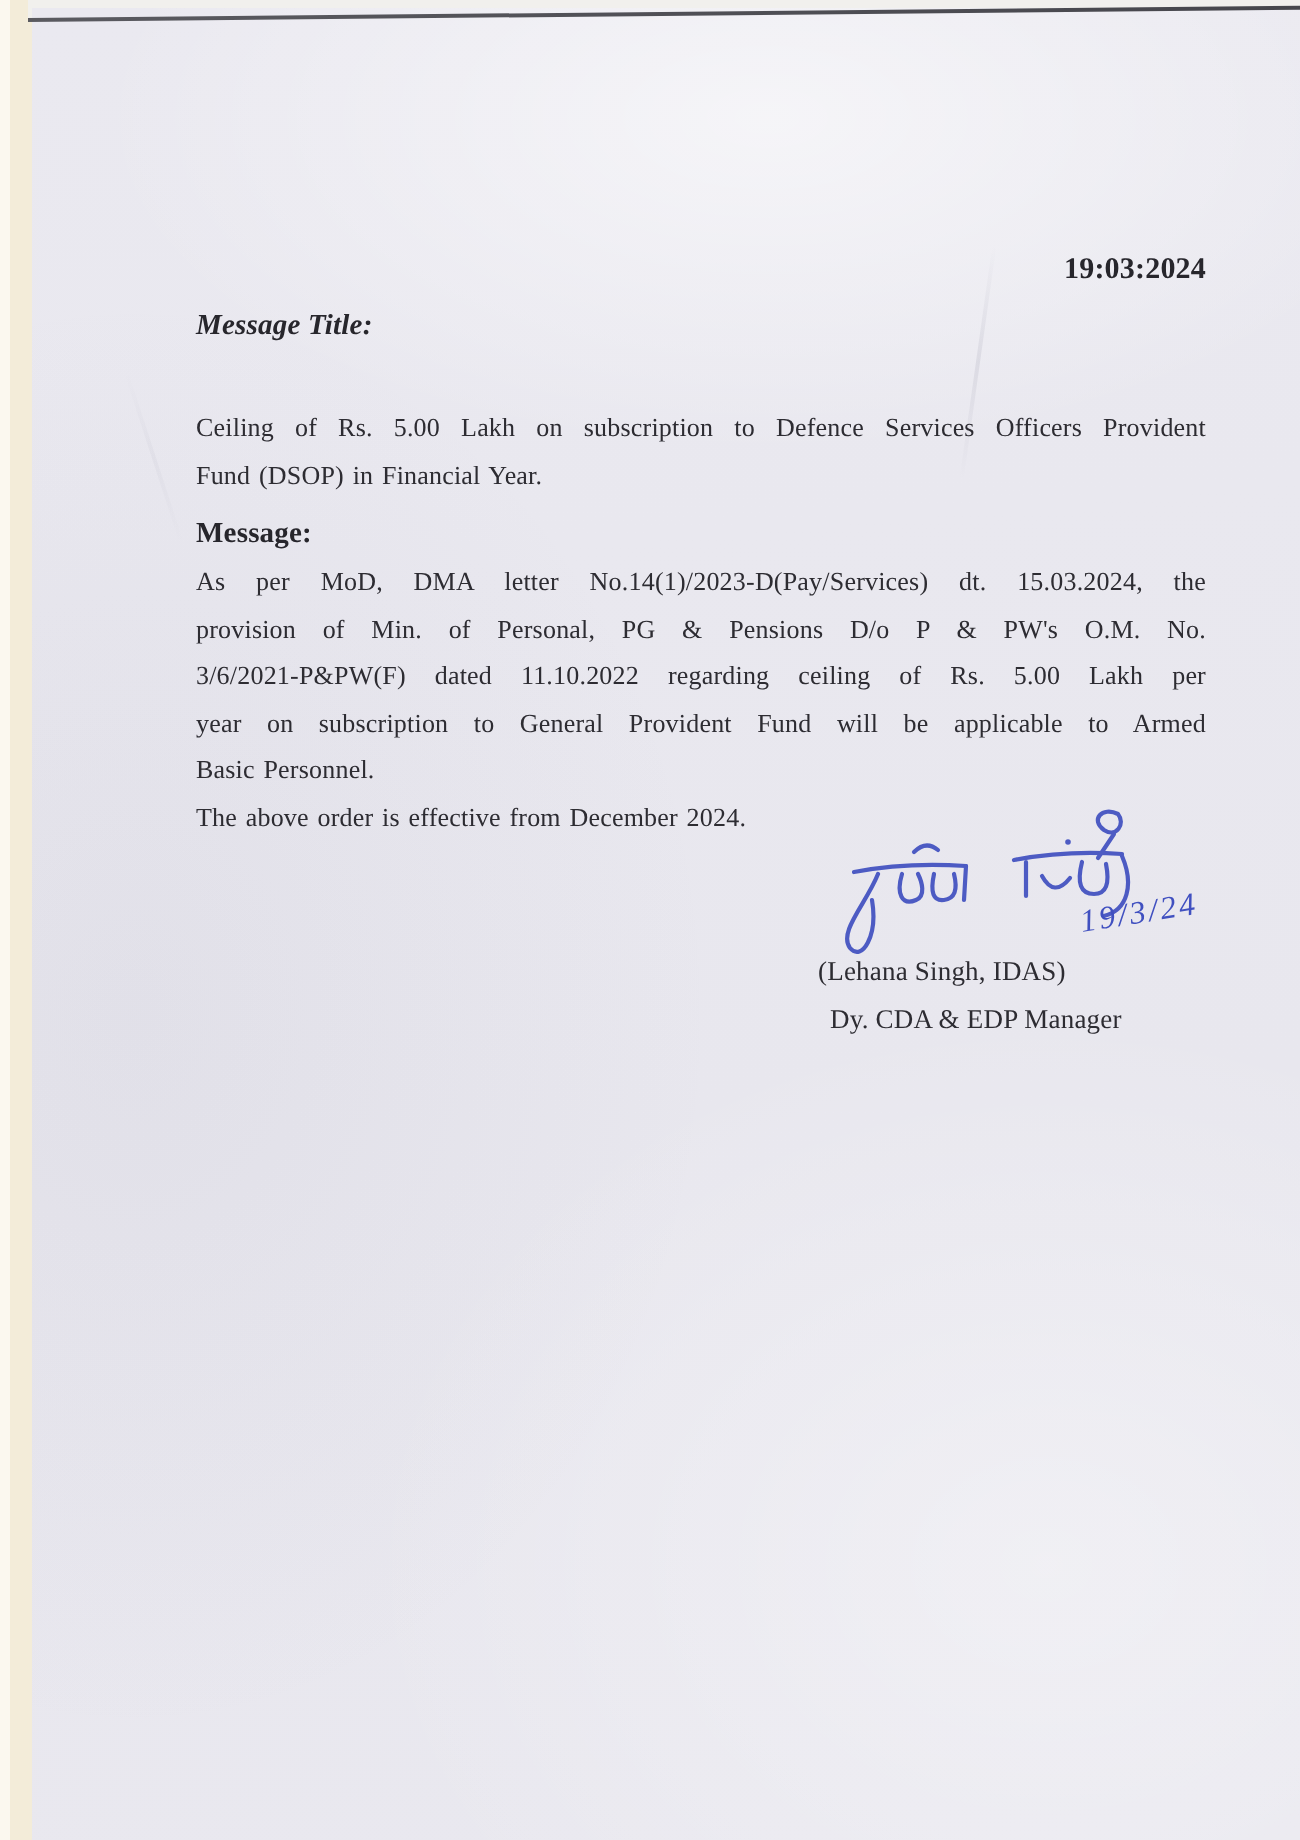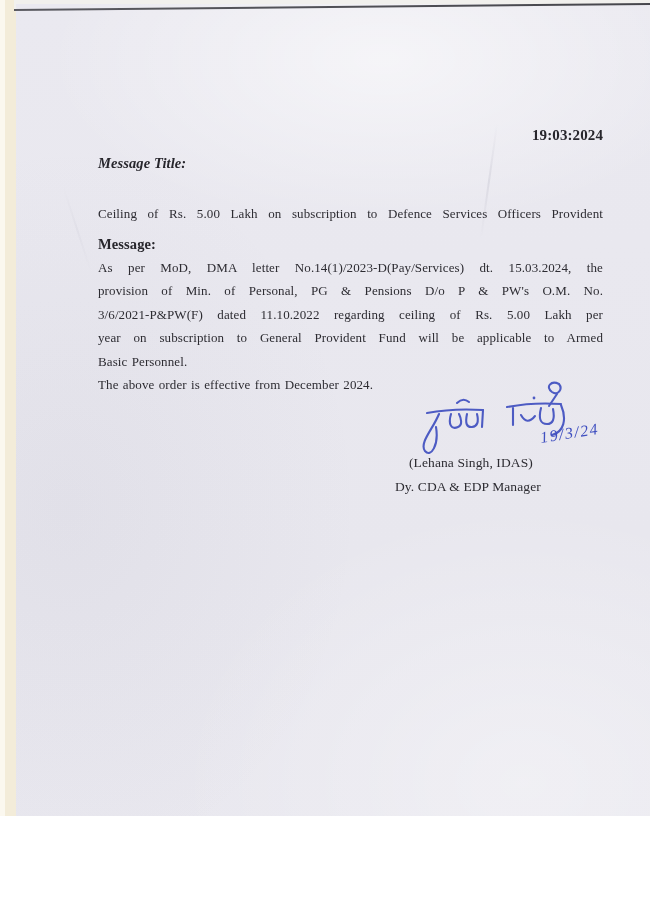--- a/index.html
+++ b/index.html
@@ -1,19 +1,19 @@
 <!DOCTYPE html>
 <html><head>
 <meta charset="utf-8">
 <style>
   html, body { margin: 0; padding: 0; }
   .scan {
     position: relative;
     width: 650px;
-    height: 816px;
+    height: 920px;
     background: #f3ecd9;
     overflow: hidden;
     font-family: "Liberation Serif", "DejaVu Serif", serif;
   }
   .scan-left-highlight {
     position: absolute;
     left: 0; top: 0;
     width: 5px; height: 920px;
     background: #fbf8ef;
   }
@@ -99,21 +99,21 @@
     overflow: visible;
   }
   .sig-name {
     margin-left: 26px;
     font-size: 13.5px;
     line-height: 24px;
     white-space: nowrap;
     color: #2d2c32;
   }
   .sig-designation {
-    margin-left: 12px;
+    margin-left: 32px;
     font-size: 13.5px;
     line-height: 24px;
     white-space: nowrap;
     color: #2d2c32;
     font-family: Liberation Serif, serif;
   }
   .sig-date-text {
     font-family: "Liberation Serif", "DejaVu Serif", serif;
     font-style: italic;
   }
@@ -130,20 +130,21 @@
     <div class="crease crease-2"></div>
 
     <div class="content">
 
       <div class="date-stamp">19:03:2024</div>
 
       <div class="heading heading-title">Message Title:</div>
 
       <div class="para para-title">
           <div class="line">Ceiling of Rs. 5.00 Lakh on subscription to Defence Services Officers Provident</div>
+          <div class="line last-line">Fund (DSOP) in Financial Year.</div>
         </div>
 
       <div class="heading heading-message">Message:</div>
 
       <div class="para">
           <div class="line">As per MoD, DMA letter No.14(1)/2023-D(Pay/Services) dt. 15.03.2024, the</div>
           <div class="line">provision of Min. of Personal, PG &amp; Pensions D/o P &amp; PW's O.M. No.</div>
           <div class="line">3/6/2021-P&amp;PW(F) dated 11.10.2022 regarding ceiling of Rs. 5.00 Lakh per</div>
           <div class="line">year on subscription to General Provident Fund will be applicable to Armed</div>
           <div class="line last-line">Basic Personnel.</div>

